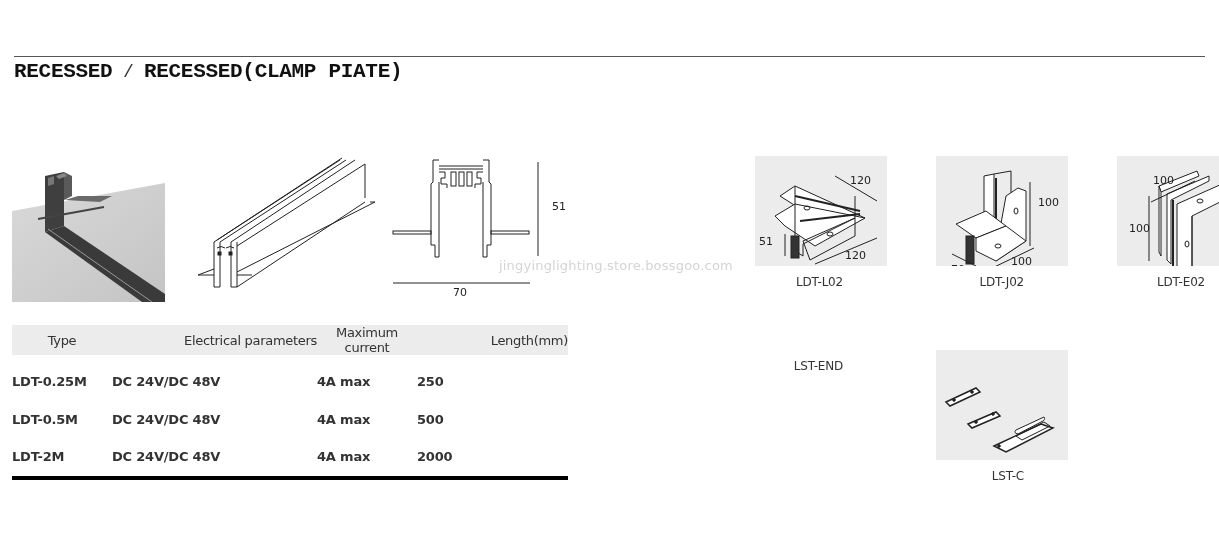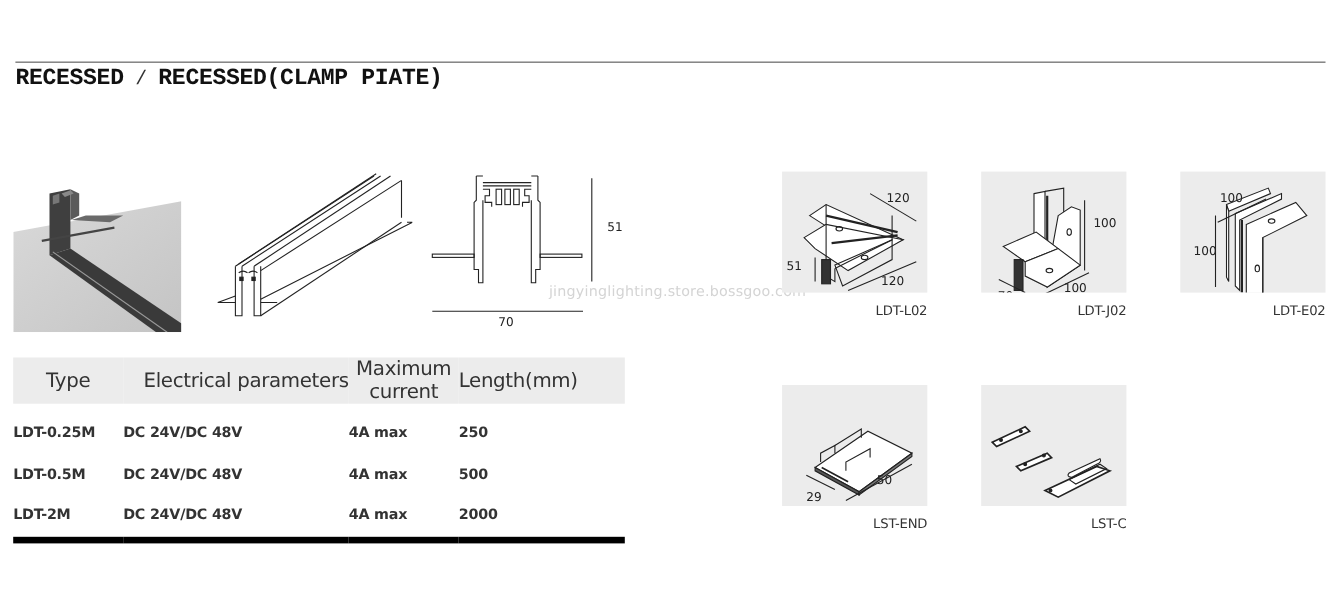--- a/index.html
+++ b/index.html
@@ -6,30 +6,30 @@
   body { width: 1219px; height: 536px; position: relative; overflow: hidden; font-family: "DejaVu Sans", sans-serif; color: #333; }
   .title { position: absolute; left: 14px; top: 16px; font-family: Liberation Mono, monospace; font-weight: bold; font-size: 21px; color: #111; letter-spacing: -0.3px; margin-top: 44px; }
   .title .sep { font-weight: normal; color: #333; font-size: 18px; }
   .rule { position: absolute; left: 14px; top: 56px; width: 1191px; height: 1px; background: #555; }
   .photo { position: absolute; left: 12px; top: 166px; width: 153px; height: 136px; background: #fff; overflow: hidden; }
   .iso { position: absolute; left: 190px; top: 152px; width: 185px; height: 140px; }
   .section { position: absolute; left: 385px; top: 152px; width: 190px; height: 150px; }
   .dim-label { position: absolute; font-size: 11px; color: #222; font-family: "DejaVu Sans", sans-serif; }
   .watermark { position: absolute; left: 499px; top: 258px; font-size: 13px; color: #d4d4d4; font-family: "DejaVu Sans", sans-serif; letter-spacing: 0.2px; }
   table.spec { position: absolute; left: 12px; top: 325px; width: 556px; border-collapse: collapse; font-size: 13px; color: #333; }
-  table.spec th { background: #ececec; font-weight: normal; height: 27px; padding: 0; font-size: 18px; letter-spacing: -0.3px; }
+  table.spec th { background: #ececec; font-weight: normal; height: 27px; padding: 0; font-size: 13px; letter-spacing: -0.3px; }
   table.spec td { height: 37.5px; padding: 0; text-align: left; letter-spacing: -0.2px; font-weight: bold; }
   table.spec tr.first td { padding-top: 8px; }
-  table.spec tbody tr:last-child td { border-bottom: 6px solid #000000; }
+  table.spec tbody tr:last-child td { border-bottom: 4px solid #000000; }
   .c1 { width: 100px; text-align: center; }
   .c2 { width: 205px; text-align: right; }
   .c3 { width: 100px; }
-  .c4 { width: 151px; text-align: left; }
+  .c4 { width: 151px; text-align: right; }
   .card { position: absolute; width: 132px; }
-  .card .box { width: 132px; height: 110px; background: #ececec; position: relative; overflow: hidden; }
+  .card .box { width: 132px; height: 110px; background: #ececec; position: relative; overflow: hidden; margin-left: 44px; }
   .card .label { text-align: right; font-size: 12px; color: #333; margin-top: 9px; letter-spacing: -0.2px; }
   .card svg { position: absolute; left: 0; top: 0; }
   .card .dl { position: absolute; font-size: 11px; color: #222; }
 </style>
 </head>
 <body>
 
 <div class="title">
   <span>RECESSED</span><span class="sep"> / </span><span>RECESSED(CLAMP PIATE)</span>
 </div>
@@ -196,35 +196,20 @@
       <line x1="34" y1="46" x2="78" y2="25"></line>
       <line x1="32" y1="40" x2="32" y2="105"></line>
     </svg>
     <span class="dl" style="left:36px;top:18px;">100</span>
     <span class="dl" style="left:12px;top:66px;">100</span>
   </div>
   <div class="label">LDT-E02</div>
 </div>
 
 <div class="card" style="left:711px;top:350px;">
-  <div class="box">
-    <svg width="132" height="132" viewBox="0 0 132 132" fill="none" stroke="#222" stroke-width="1">
-      <polygon points="30,75 78,42 118,62 70,97" fill="#fff"></polygon>
-      <polygon points="30,75 70,97 70,100 30,78" fill="#555"></polygon>
-      <polygon points="70,97 118,62 118,65 70,100" fill="#777"></polygon>
-      <polyline points="35,70 35,62 48,55 48,62"></polyline>
-      <polyline points="48,55 72,40 72,48"></polyline>
-      <polyline points="58,78 58,70 80,58 80,66"></polyline>
-      <line x1="36" y1="75" x2="60" y2="88" stroke-width="1.5"></line>
-      <line x1="22" y1="82" x2="48" y2="95"></line>
-      <line x1="58" y1="105" x2="118" y2="72"></line>
-    </svg>
-    <span class="dl" style="left:86px;top:80px;">50</span>
-    <span class="dl" style="left:22px;top:95px;">29</span>
-  </div>
   <div class="label">LST-END</div>
 </div>
 
 <div class="card" style="left:892px;top:350px;">
   <div class="box">
     <svg width="132" height="132" viewBox="0 0 132 132" fill="none" stroke="#222" stroke-width="1">
       <polygon points="10,52 40,38 44,42 14,56" fill="#fff" stroke-width="1.5"></polygon>
       <circle cx="18" cy="50" r="1.3" fill="#222"></circle>
       <circle cx="36" cy="42" r="1.3" fill="#222"></circle>
       <polygon points="32,74 60,62 64,66 36,78" fill="#fff" stroke-width="1.5"></polygon>

